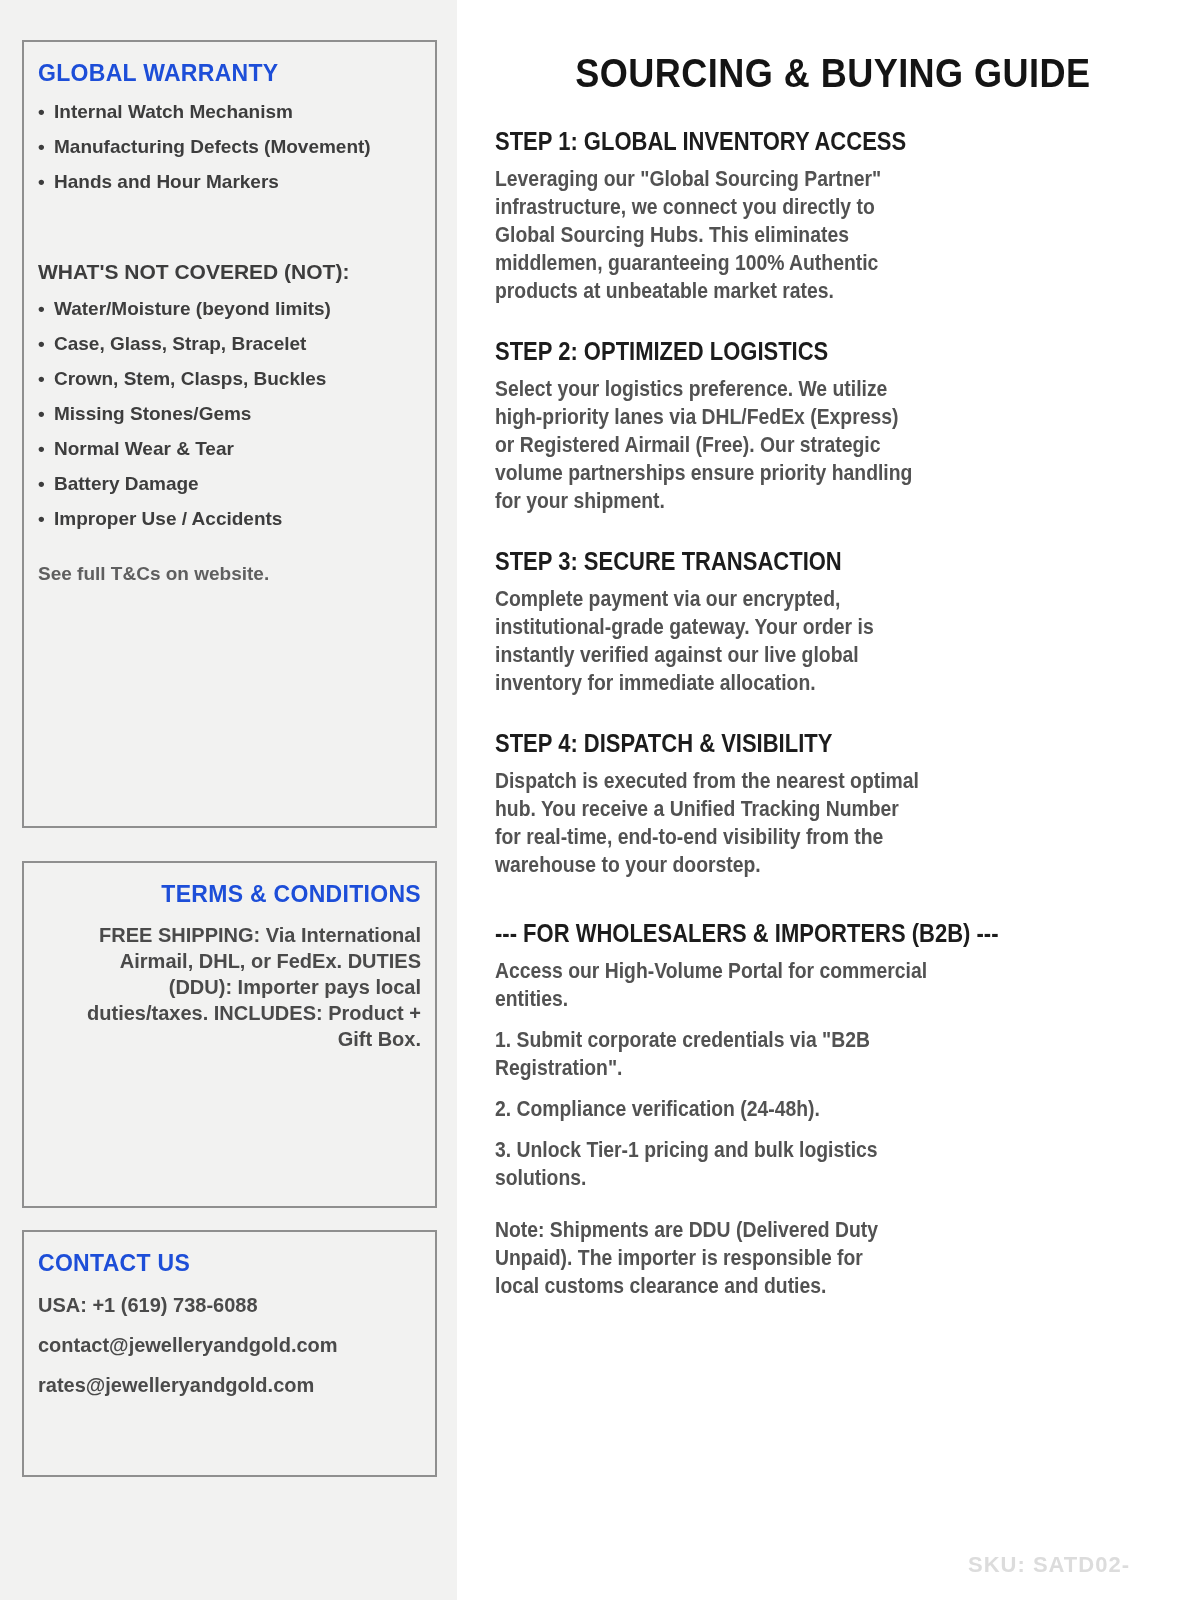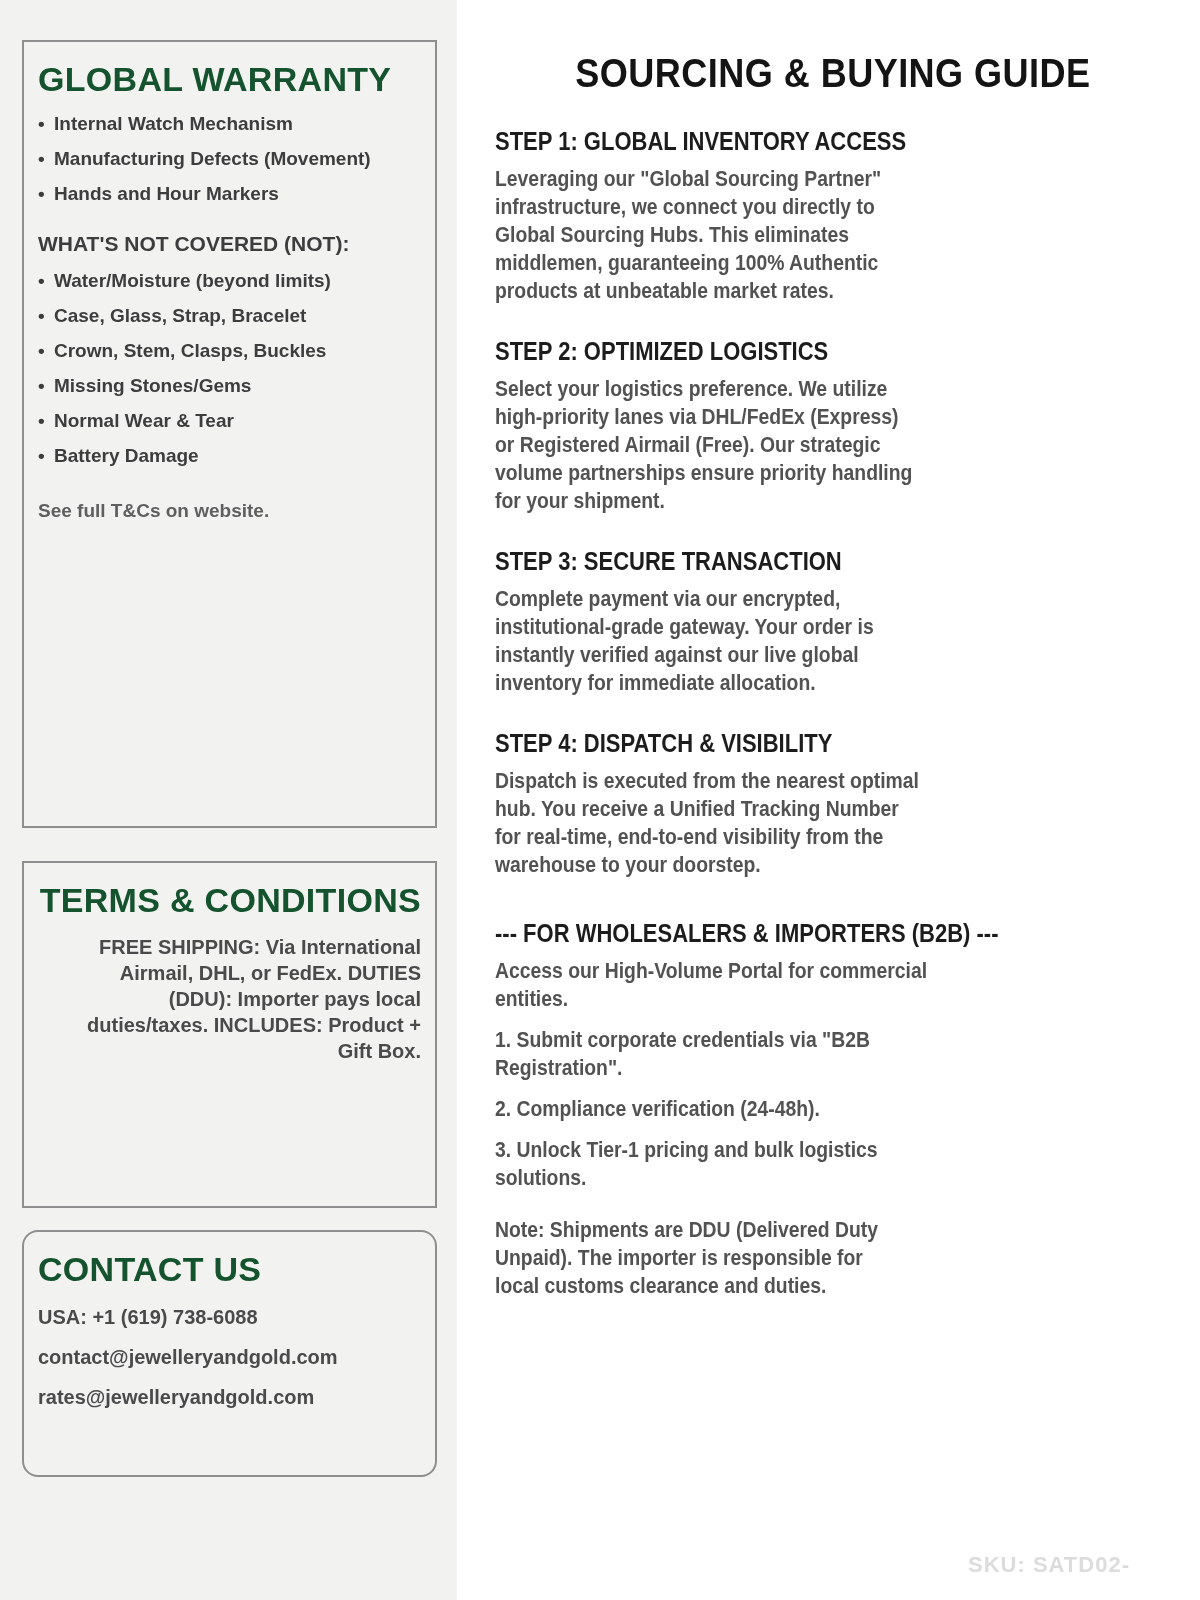--- a/index.html
+++ b/index.html
@@ -24,36 +24,36 @@
     position: absolute;
     left: 22px;
     width: 415px;
     border: 2px solid #8f8f8f;
     box-sizing: border-box;
     padding: 10px 14px;
     background: #f2f2f1;
   }
   .panel-warranty { top: 40px;  height: 788px; }
   .panel-terms    { top: 861px; height: 347px; text-align: right; }
-  .panel-contact  { top: 1230px; height: 247px; border-radius: 16px; }
+  .panel-contact  { top: 1230px; height: 247px; }
 
   .panel h2 {
     margin: 8px 0 0 0;
-    font-size: 34px;
+    font-size: 23px;
     font-weight: 800;
     letter-spacing: 0.3px;
-    color: #14532d;
+    color: #1d4ed8;
   }
   .panel h3 {
     margin: 14px 0 0 0;
     font-size: 21px;
     font-weight: 700;
     color: #3d3d3d;
   }
-  .panel h3.gap { margin-top: 28px; }
+  .panel h3.gap { margin-top: 68px; }
   ul.bullets {
     list-style: none;
     margin: 6px 0 0 0;
     padding: 0;
   }
   ul.bullets li {
     position: relative;
     margin-top: 14px;
     padding-left: 16px;
     font-size: 19px;
@@ -168,20 +168,21 @@
       <li>Hands and Hour Markers</li>
     </ul>
     <h3 class="gap">WHAT'S NOT COVERED (NOT):</h3>
     <ul class="bullets">
       <li>Water/Moisture (beyond limits)</li>
       <li>Case, Glass, Strap, Bracelet</li>
       <li>Crown, Stem, Clasps, Buckles</li>
       <li>Missing Stones/Gems</li>
       <li>Normal Wear &amp; Tear</li>
       <li>Battery Damage</li>
+      <li>Improper Use / Accidents</li>
     </ul>
     <p class="note">See full T&amp;Cs on website.</p>
   </section>
 
   <section class="panel panel-terms">
     <h2>TERMS &amp; CONDITIONS</h2>
     <p class="terms-body">FREE SHIPPING: Via International
 Airmail, DHL, or FedEx.  DUTIES
 (DDU): Importer pays local
 duties/taxes.  INCLUDES: Product +

